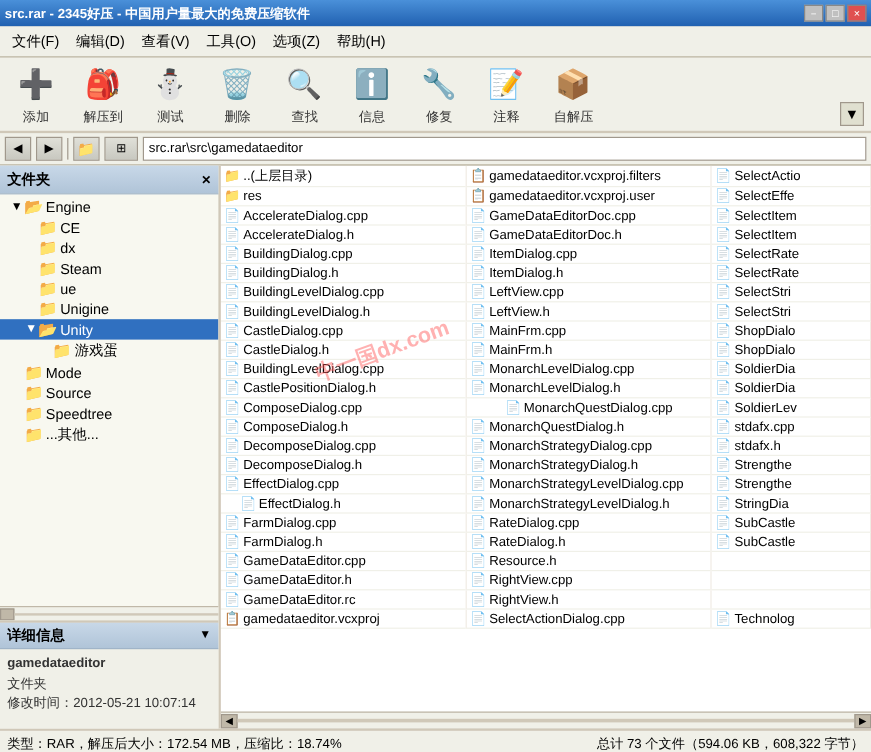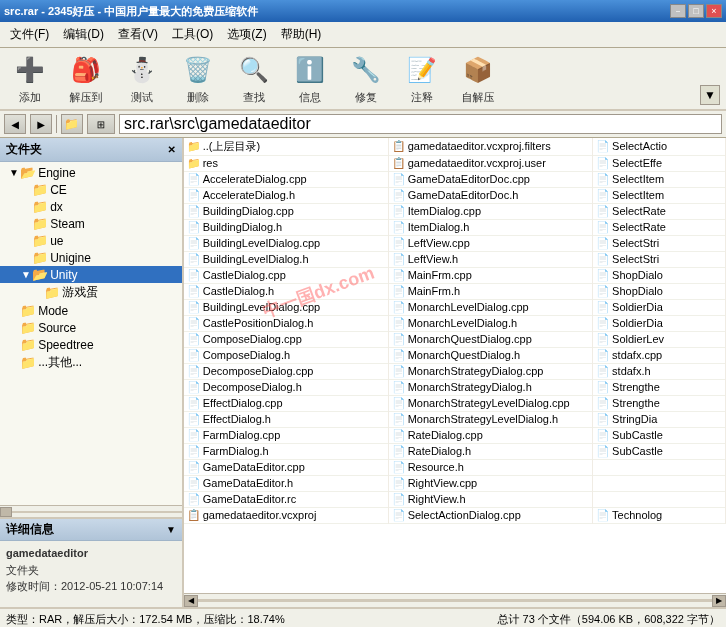--- a/index.html
+++ b/index.html
@@ -93,21 +93,21 @@
       cursor: pointer;
       display: flex; align-items: center; justify-content: center;
       font-size: 10px;
     }
     .address-input {
       flex: 1;
       height: 20px;
       border: 1px solid #a0988c;
       background: white;
       padding: 0 4px;
-      font-size: 16px;
+      font-size: 11px;
     }
 
     
     .main-area {
       display: flex;
       height: calc(627px - 22px - 26px - 58px - 28px - 24px);
     }
 
     
     .left-panel {
@@ -444,21 +444,21 @@
               <td style="padding: 1px 3px; font-size: 11px; overflow: hidden; white-space: nowrap; border-right: 1px solid rgb(240, 236, 228);"><span style="margin-right: 2px; font-size: 11px;">📄</span><span>MonarchLevelDialog.cpp</span></td>
               <td style="padding: 1px 3px; font-size: 11px; overflow: hidden; white-space: nowrap; border-right: 1px solid rgb(240, 236, 228);"><span style="margin-right: 2px; font-size: 11px;">📄</span><span>SoldierDia</span></td>
             </tr>
             <tr style="border-bottom: 1px solid rgb(240, 240, 232); cursor: pointer;">
               <td style="padding: 1px 3px; font-size: 11px; overflow: hidden; white-space: nowrap; border-right: 1px solid rgb(240, 236, 228);"><span style="margin-right: 2px; font-size: 11px;">📄</span><span>CastlePositionDialog.h</span></td>
               <td style="padding: 1px 3px; font-size: 11px; overflow: hidden; white-space: nowrap; border-right: 1px solid rgb(240, 236, 228);"><span style="margin-right: 2px; font-size: 11px;">📄</span><span>MonarchLevelDialog.h</span></td>
               <td style="padding: 1px 3px; font-size: 11px; overflow: hidden; white-space: nowrap; border-right: 1px solid rgb(240, 236, 228);"><span style="margin-right: 2px; font-size: 11px;">📄</span><span>SoldierDia</span></td>
             </tr>
             <tr style="border-bottom: 1px solid rgb(240, 240, 232); cursor: pointer;">
               <td style="padding: 1px 3px; font-size: 11px; overflow: hidden; white-space: nowrap; border-right: 1px solid rgb(240, 236, 228);"><span style="margin-right: 2px; font-size: 11px;">📄</span><span>ComposeDialog.cpp</span></td>
-              <td style="padding: 1px 3px; font-size: 11px; overflow: hidden; white-space: nowrap; border-right: 1px solid rgb(240, 236, 228);"><span style="margin-right: 2px; font-size: 11px;">📄</span><span>MonarchQuestDialog.cpp</span></td>
+              <td style="padding: 1px 3px; font-size: 11px; overflow: hidden; white-space: nowrap; border-right: 1px solid rgb(240, 236, 228); text-align: center;"><span style="margin-right: 2px; font-size: 11px;">📄</span><span>MonarchQuestDialog.cpp</span></td>
               <td style="padding: 1px 3px; font-size: 11px; overflow: hidden; white-space: nowrap; border-right: 1px solid rgb(240, 236, 228);"><span style="margin-right: 2px; font-size: 11px;">📄</span><span>SoldierLev</span></td>
             </tr>
             <tr style="border-bottom: 1px solid rgb(240, 240, 232); cursor: pointer;">
               <td style="padding: 1px 3px; font-size: 11px; overflow: hidden; white-space: nowrap; border-right: 1px solid rgb(240, 236, 228);"><span style="margin-right: 2px; font-size: 11px;">📄</span><span>ComposeDialog.h</span></td>
               <td style="padding: 1px 3px; font-size: 11px; overflow: hidden; white-space: nowrap; border-right: 1px solid rgb(240, 236, 228);"><span style="margin-right: 2px; font-size: 11px;">📄</span><span>MonarchQuestDialog.h</span></td>
               <td style="padding: 1px 3px; font-size: 11px; overflow: hidden; white-space: nowrap; border-right: 1px solid rgb(240, 236, 228);"><span style="margin-right: 2px; font-size: 11px;">📄</span><span>stdafx.cpp</span></td>
             </tr>
             <tr style="border-bottom: 1px solid rgb(240, 240, 232); cursor: pointer;">
               <td style="padding: 1px 3px; font-size: 11px; overflow: hidden; white-space: nowrap; border-right: 1px solid rgb(240, 236, 228);"><span style="margin-right: 2px; font-size: 11px;">📄</span><span>DecomposeDialog.cpp</span></td>
               <td style="padding: 1px 3px; font-size: 11px; overflow: hidden; white-space: nowrap; border-right: 1px solid rgb(240, 236, 228);"><span style="margin-right: 2px; font-size: 11px;">📄</span><span>MonarchStrategyDialog.cpp</span></td>
@@ -468,21 +468,21 @@
               <td style="padding: 1px 3px; font-size: 11px; overflow: hidden; white-space: nowrap; border-right: 1px solid rgb(240, 236, 228);"><span style="margin-right: 2px; font-size: 11px;">📄</span><span>DecomposeDialog.h</span></td>
               <td style="padding: 1px 3px; font-size: 11px; overflow: hidden; white-space: nowrap; border-right: 1px solid rgb(240, 236, 228);"><span style="margin-right: 2px; font-size: 11px;">📄</span><span>MonarchStrategyDialog.h</span></td>
               <td style="padding: 1px 3px; font-size: 11px; overflow: hidden; white-space: nowrap; border-right: 1px solid rgb(240, 236, 228);"><span style="margin-right: 2px; font-size: 11px;">📄</span><span>Strengthe</span></td>
             </tr>
             <tr style="border-bottom: 1px solid rgb(240, 240, 232); cursor: pointer;">
               <td style="padding: 1px 3px; font-size: 11px; overflow: hidden; white-space: nowrap; border-right: 1px solid rgb(240, 236, 228);"><span style="margin-right: 2px; font-size: 11px;">📄</span><span>EffectDialog.cpp</span></td>
               <td style="padding: 1px 3px; font-size: 11px; overflow: hidden; white-space: nowrap; border-right: 1px solid rgb(240, 236, 228);"><span style="margin-right: 2px; font-size: 11px;">📄</span><span>MonarchStrategyLevelDialog.cpp</span></td>
               <td style="padding: 1px 3px; font-size: 11px; overflow: hidden; white-space: nowrap; border-right: 1px solid rgb(240, 236, 228);"><span style="margin-right: 2px; font-size: 11px;">📄</span><span>Strengthe</span></td>
             </tr>
             <tr style="border-bottom: 1px solid rgb(240, 240, 232); cursor: pointer;">
-              <td style="padding: 1px 3px; font-size: 11px; overflow: hidden; white-space: nowrap; border-right: 1px solid rgb(240, 236, 228);"><span style="margin-right: 2px; font-size: 11px;">📄</span><span>EffectDialog.h</span></td>
+              <td style="padding: 1px 16px; font-size: 11px; overflow: hidden; white-space: nowrap; border-right: 1px solid rgb(240, 236, 228);"><span style="margin-right: 2px; font-size: 11px;">📄</span><span>EffectDialog.h</span></td>
               <td style="padding: 1px 3px; font-size: 11px; overflow: hidden; white-space: nowrap; border-right: 1px solid rgb(240, 236, 228);"><span style="margin-right: 2px; font-size: 11px;">📄</span><span>MonarchStrategyLevelDialog.h</span></td>
               <td style="padding: 1px 3px; font-size: 11px; overflow: hidden; white-space: nowrap; border-right: 1px solid rgb(240, 236, 228);"><span style="margin-right: 2px; font-size: 11px;">📄</span><span>StringDia</span></td>
             </tr>
             <tr style="border-bottom: 1px solid rgb(240, 240, 232); cursor: pointer;">
               <td style="padding: 1px 3px; font-size: 11px; overflow: hidden; white-space: nowrap; border-right: 1px solid rgb(240, 236, 228);"><span style="margin-right: 2px; font-size: 11px;">📄</span><span>FarmDialog.cpp</span></td>
               <td style="padding: 1px 3px; font-size: 11px; overflow: hidden; white-space: nowrap; border-right: 1px solid rgb(240, 236, 228);"><span style="margin-right: 2px; font-size: 11px;">📄</span><span>RateDialog.cpp</span></td>
               <td style="padding: 1px 3px; font-size: 11px; overflow: hidden; white-space: nowrap; border-right: 1px solid rgb(240, 236, 228);"><span style="margin-right: 2px; font-size: 11px;">📄</span><span>SubCastle</span></td>
             </tr>
             <tr style="border-bottom: 1px solid rgb(240, 240, 232); cursor: pointer; margin-left: 17px;">
               <td style="padding: 1px 3px; font-size: 11px; overflow: hidden; white-space: nowrap; border-right: 1px solid rgb(240, 236, 228);"><span style="margin-right: 2px; font-size: 11px;">📄</span><span>FarmDialog.h</span></td>

